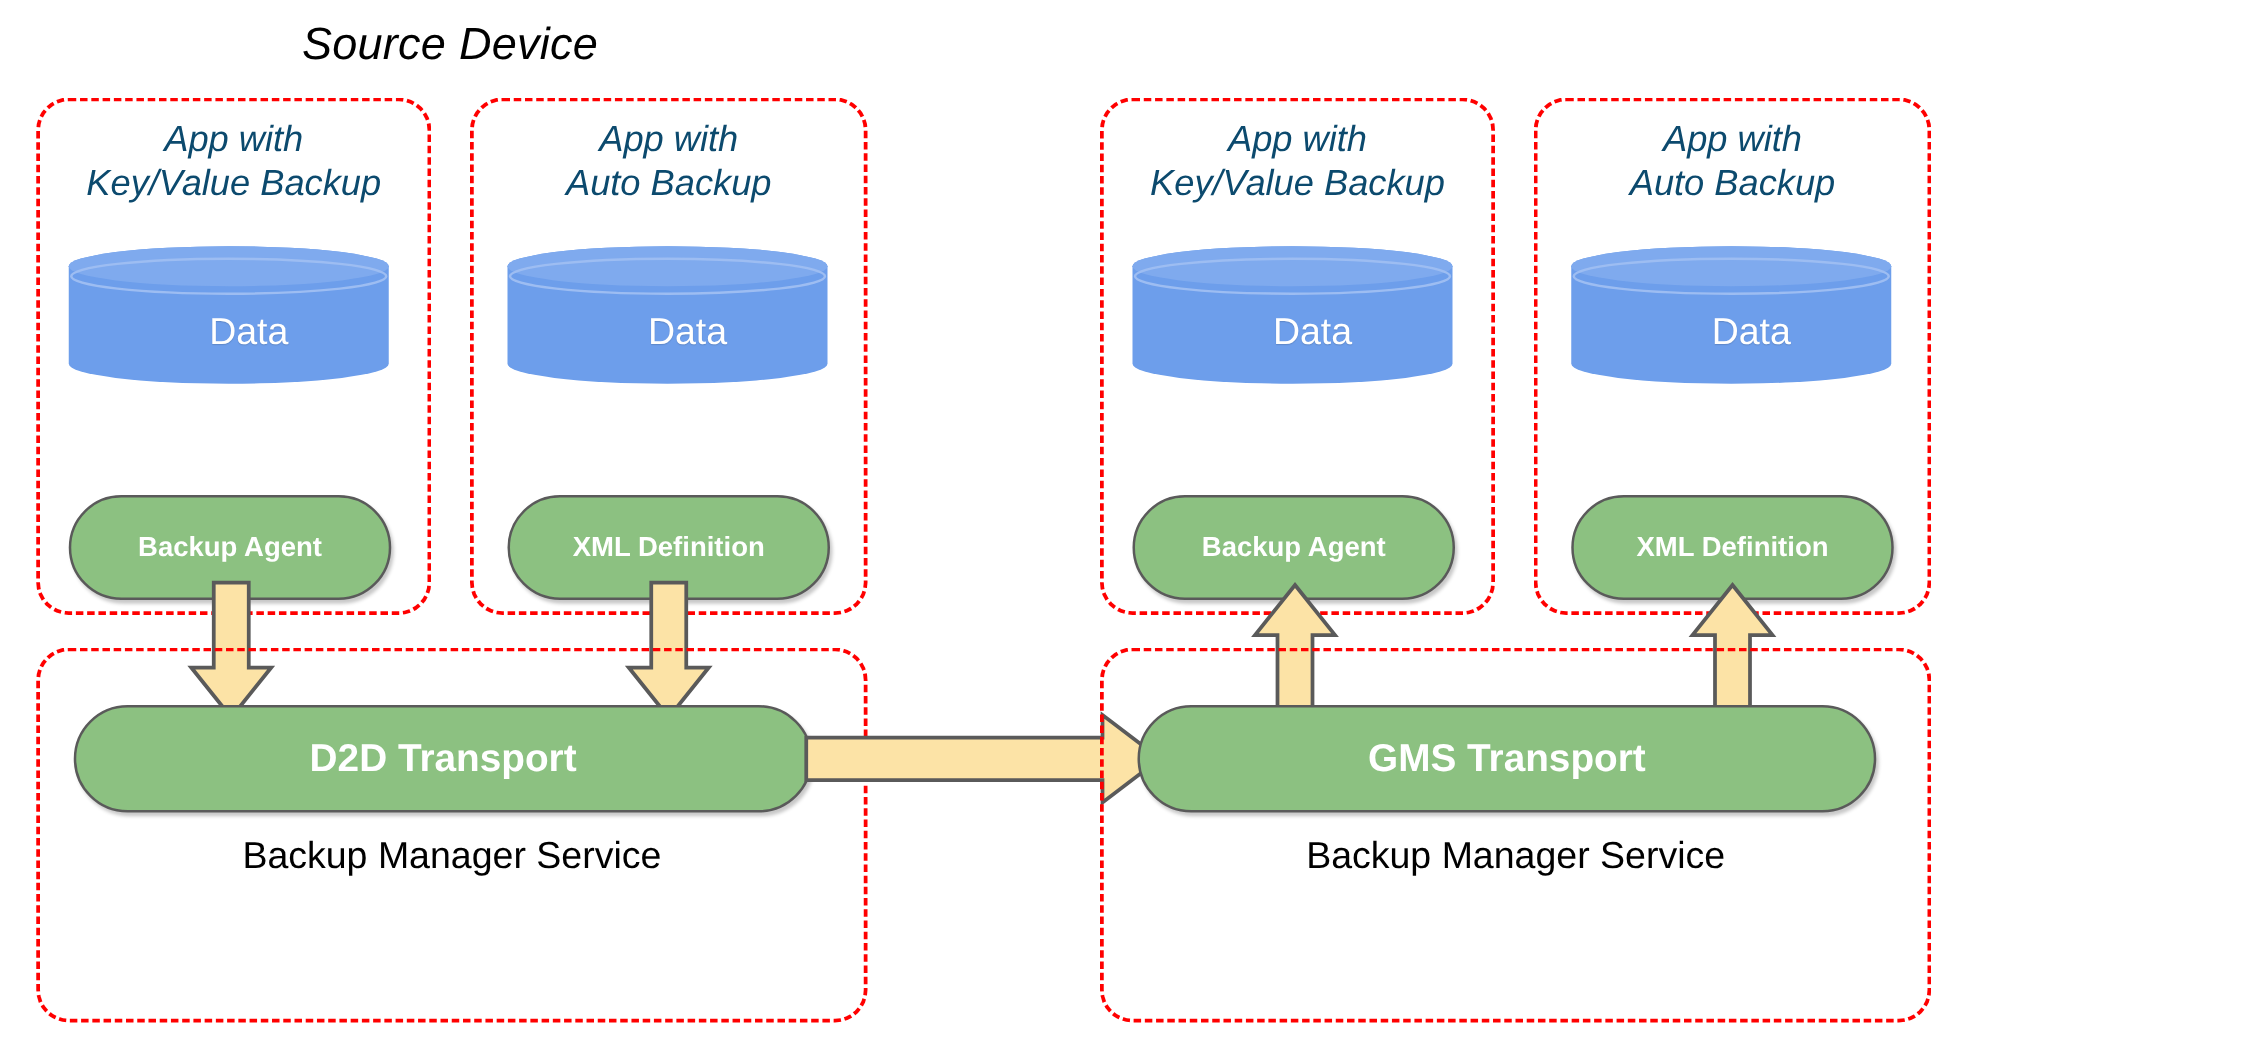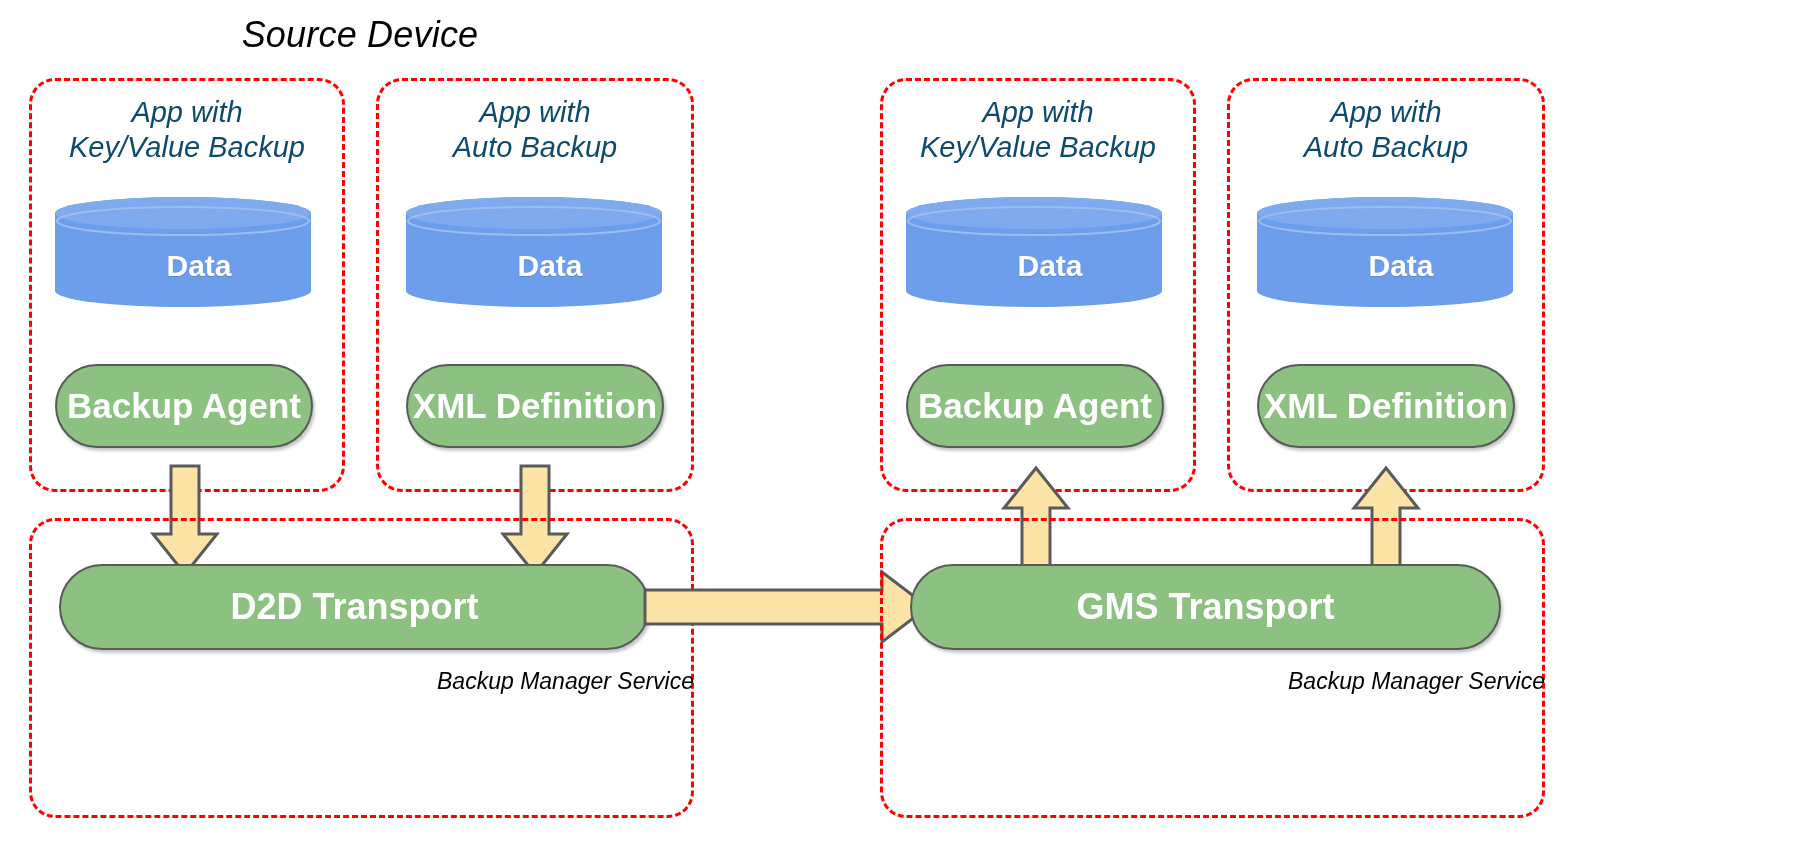--- a/index.html
+++ b/index.html
@@ -45,44 +45,43 @@
     font-size: 29px;
     line-height: 35px;
     color: #0c4a6e;
     text-align: center;
     white-space: nowrap;
   }
 
   
   .service-caption {
     position: absolute;
-    font-style: italic;
-    font-size: 23px;
+    font-size: 30px;
     color: #000000;
-    text-align: right;
+    text-align: center;
     white-space: nowrap;
   }
 
   
   .cylinder {
     position: absolute;
   }
   .cylinder svg {
     display: block;
     width: 100%;
     height: 100%;
     overflow: visible;
   }
   .cyl-label {
     position: absolute;
     left: 0;
     right: 0;
     text-align: center;
     color: #ffffff;
-    font-weight: bold;
+    font-weight: normal;
     font-size: 30px;
     text-shadow: 0 1px 1px rgba(0,0,0,0.15);
     margin-left: 32px;
   }
 
   
   .pill {
     position: absolute;
     background: #8CC181;
     border: 2px solid #5A5A5A;
@@ -90,22 +89,22 @@
     box-sizing: border-box;
     color: #ffffff;
     font-weight: bold;
     display: flex;
     align-items: center;
     justify-content: center;
     text-align: center;
     box-shadow: 2px 3px 3px rgba(0,0,0,0.22);
     white-space: nowrap;
   }
-  .pill.small { font-size: 35px; }
-  .pill.transport { font-size: 36px; }
+  .pill.small { font-size: 22px; margin-top: 32px; }
+  .pill.transport { font-size: 31px; }
 
   
   .arrow {
     position: absolute;
   }
   .arrow svg { display: block; overflow: visible; }
 </style>
 </head>
 <body>
 

